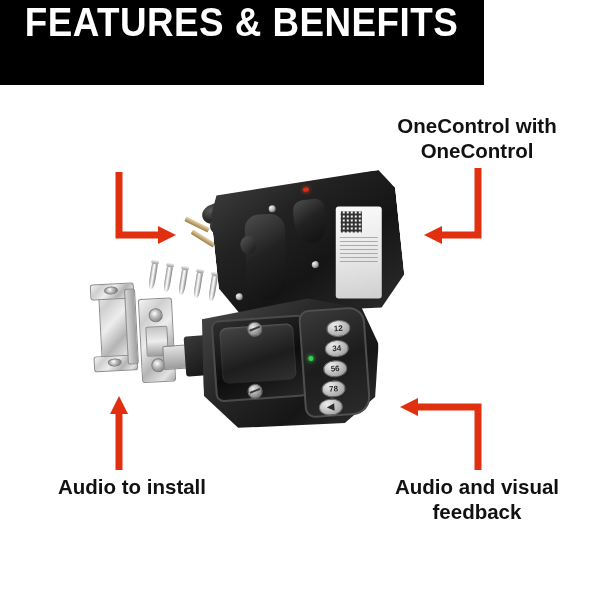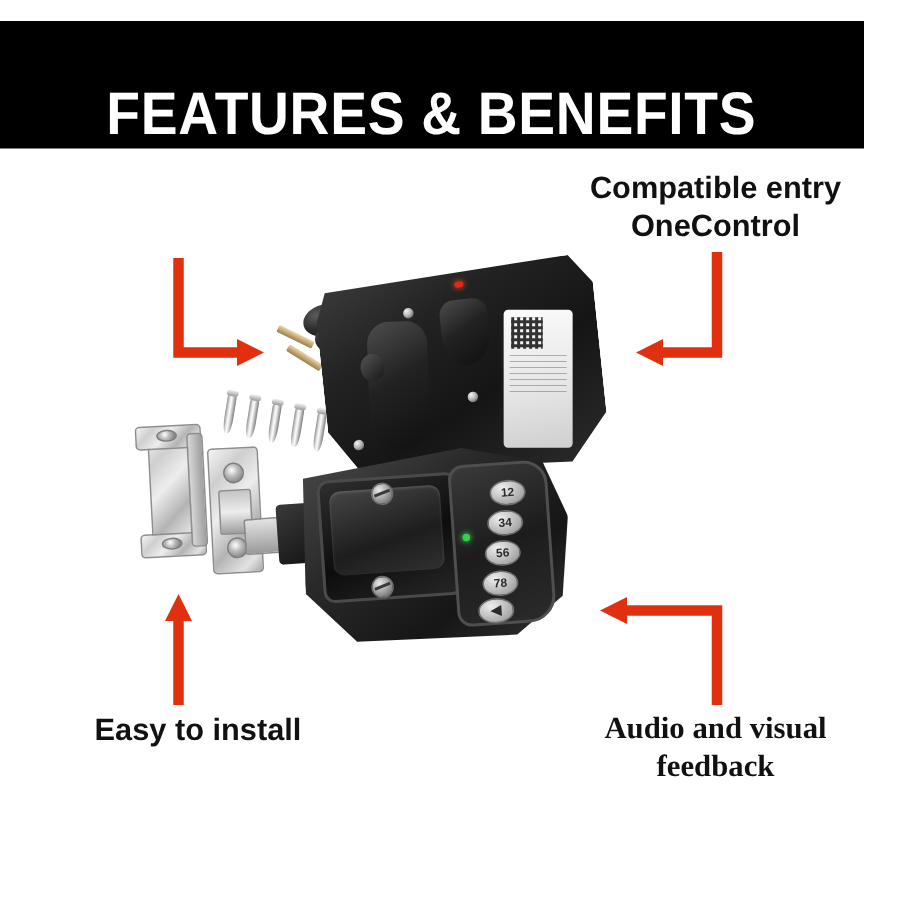--- a/index.html
+++ b/index.html
@@ -12,25 +12,25 @@
     width: 600px;
     height: 600px;
     background: #ffffff;
     font-family: "Liberation Sans", sans-serif;
     overflow: hidden;
   }
 
   
   .header-bar {
     position: absolute;
-    left: 0; top: 14px;
-    width: 576px; height: 85px;
+    left: 0; top: 0;
+    width: 484px; height: 85px;
     background: #000000;
     display: flex;
-    align-items: flex-end;
+    align-items: flex-start;
     justify-content: center;
   }
   .header-title {
     color: #ffffff;
     font-family: "Liberation Sans", sans-serif;
     font-size: 40px;
     font-weight: bold;
     letter-spacing: 0.5px;
     transform: scaleX(0.92);
     white-space: nowrap;
@@ -43,21 +43,21 @@
     font-family: "Liberation Sans", sans-serif;
     font-size: 20.5px;
     font-weight: bold;
     line-height: 1.22;
     text-align: center;
     white-space: pre-line;
   }
   .callout.tl { left: 38px;  top: 113px; width: 218px; }
   .callout.tr { left: 366px; top: 113px; width: 222px; }
   .callout.bl { left: 18px;  top: 474px; width: 228px; }
-  .callout.br { left: 364px; top: 474px; width: 226px; font-family: Liberation Serif, serif; }
+  .callout.br { left: 364px; top: 474px; width: 226px; }
 
   
   .arrow-layer {
     position: absolute;
     left: 0; top: 0;
     width: 600px; height: 600px;
     pointer-events: none;
   }
 
   
@@ -335,23 +335,23 @@
         <div class="kp-led" style="left:5px; top:44px;"></div>
         <div class="kp-btn" style="left:25px; top:10px;">12</div>
         <div class="kp-btn" style="left:22px; top:30px;">34</div>
         <div class="kp-btn" style="left:19px; top:50px;">56</div>
         <div class="kp-btn" style="left:16px; top:70px;">78</div>
         <div class="kp-btn" style="left:12px; top:88px; font-size:9px;">◀</div>
       </div>
     </div>
   </div>
 
-  <div class="callout tr">Compatible entry
+  <div class="callout tr">OneControl with
 OneControl</div>
-  <div class="callout bl">Easy to install</div>
+  <div class="callout bl">Audio to install</div>
   <div class="callout br">Audio and visual
 feedback</div>
 
   <svg class="arrow-layer" viewBox="0 0 600 600">
     <g fill="none" stroke="#E0300F" stroke-width="7">
 
       <path d="M119,172 L119,235 L168,235"></path>
 
       <path d="M478,168 L478,235 L432,235"></path>
 

